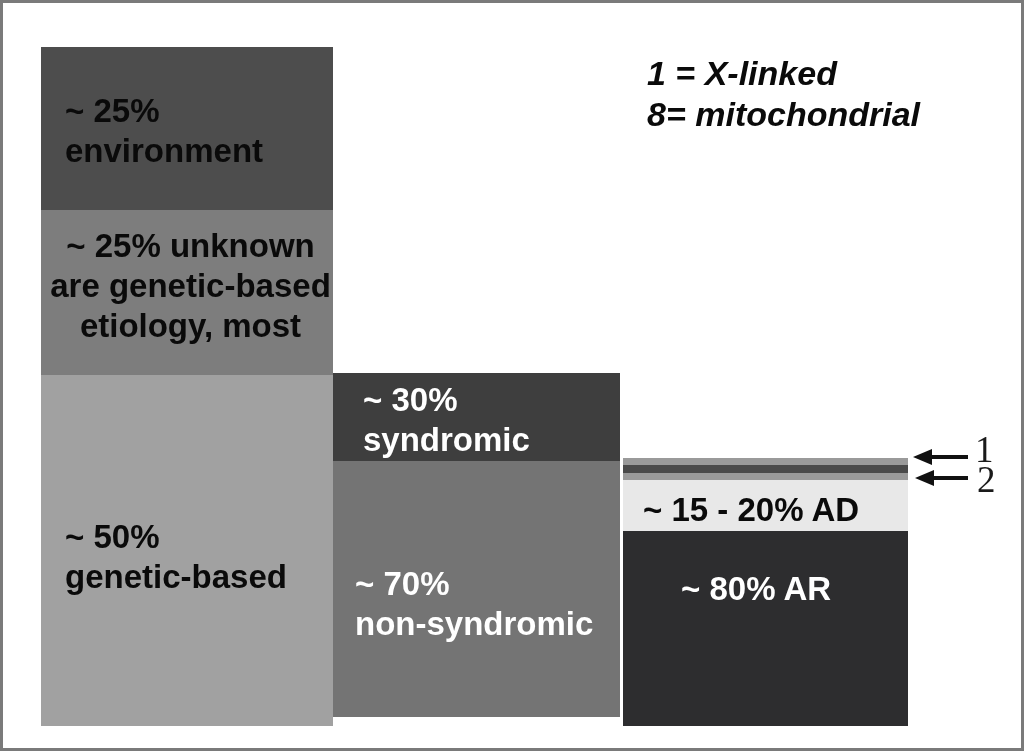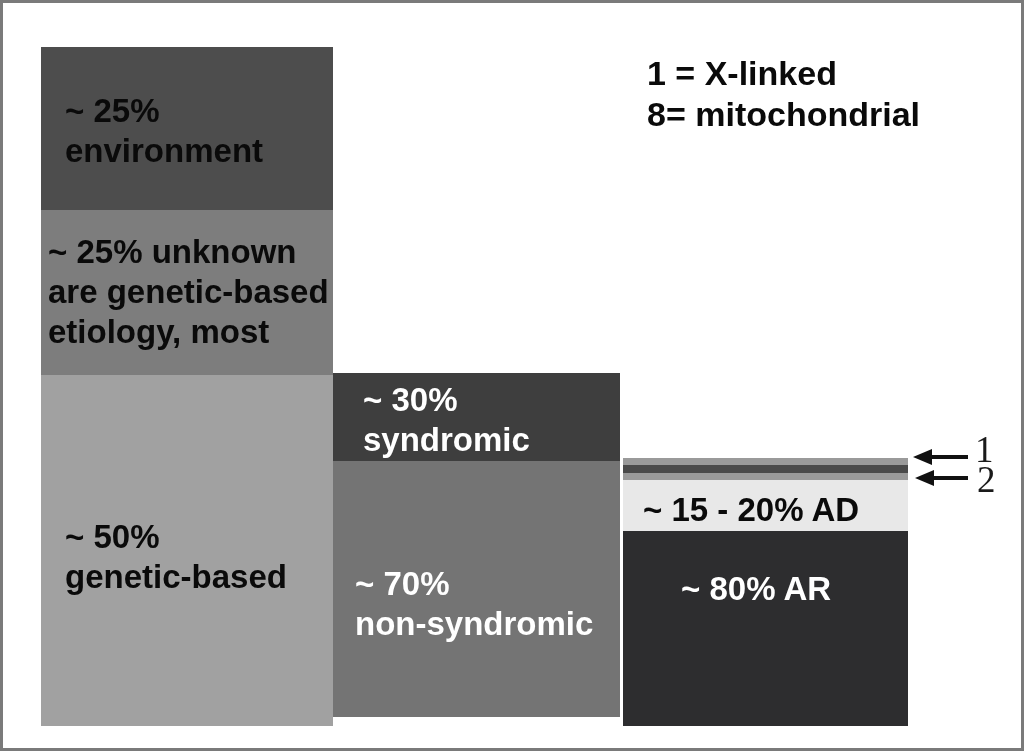--- a/index.html
+++ b/index.html
@@ -15,21 +15,21 @@
   .seg{position:absolute;box-sizing:border-box;}
   .seg-label{font-weight:bold;font-size:33px;line-height:40px;letter-spacing:0px;}
   .seg-label .line{display:block;white-space:nowrap;}
   .black-text{color:#0a0a0a;}
   .white-text{color:#ffffff;}
 
   
   .env{left:38px;top:44px;width:292px;height:163px;}
   .env .seg-label{padding:44px 0 0 24px;}
   .unknown{left:38px;top:207px;width:292px;height:165px;}
-  .unknown .seg-label{padding:22px 0 0 7px;}
+  .unknown .seg-label{padding:16px 0 0 7px;text-align:center;}
   .genetic{left:38px;top:372px;width:292px;height:351px;}
   .genetic .seg-label{padding:142px 0 0 24px;}
 
   
   .syndromic{left:330px;top:370px;width:287px;height:88px;}
   .syndromic .seg-label{padding:7px 0 16px 30px;}
   .nonsyndromic{left:330px;top:458px;width:287px;height:256px;}
   .nonsyndromic .seg-label{padding:103px 0 0 22px;}
 
   
@@ -37,21 +37,21 @@
   .stripe-dark{left:620px;top:462px;width:285px;height:8px;}
   .stripe2{left:620px;top:470px;width:285px;height:7px;}
   .ad{left:620px;top:477px;width:285px;height:60px;display:flex;align-items:center;}
   .ad .seg-label{padding-left:20px;}
   .ar{left:620px;top:528px;width:285px;height:195px;}
   .ar .seg-label{padding:38px 0 0 58px;}
 
   
   .legend{position:absolute;left:644px;top:50px;color:#0a0a0a;
           font-weight:bold;font-size:34px;line-height:41px;}
-  .legend .line{display:block;white-space:nowrap;}
+  .legend .line{display:block;white-space:nowrap;font-style:italic;}
 
   
   .arrow{position:absolute;height:16px;}
   .arrow .head{position:absolute;left:0;top:0;width:0;height:0;
     border-top:8px solid transparent;border-bottom:8px solid transparent;
     border-right:19px solid #111111;}
   .arrow .shaft{position:absolute;left:15px;right:0;top:6px;height:4px;background:#111111;}
   .arrow-1{left:910px;top:446px;width:55px;}
   .arrow-2{left:912px;top:467px;width:53px;}
   .arrow-num{position:absolute;color:#1a1a1a;

